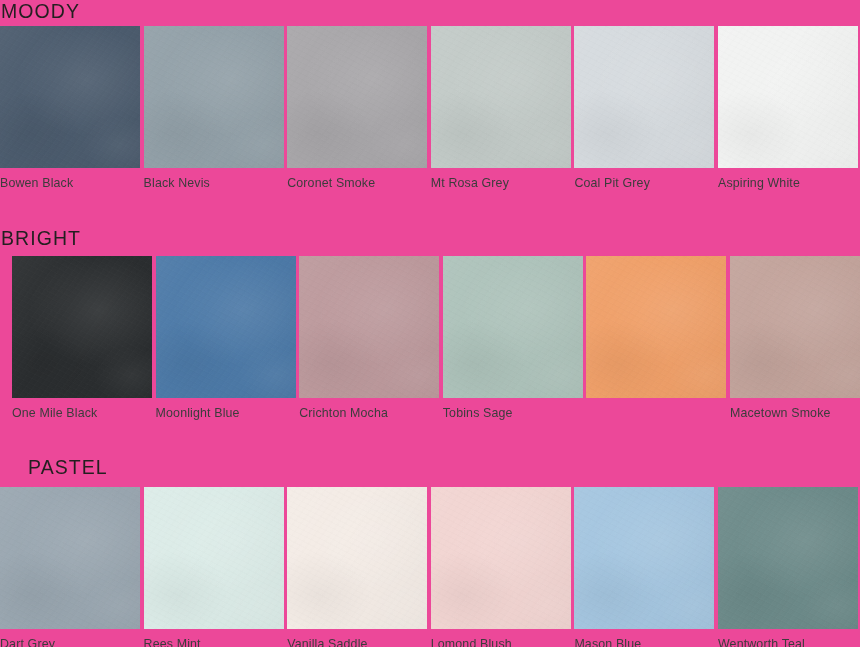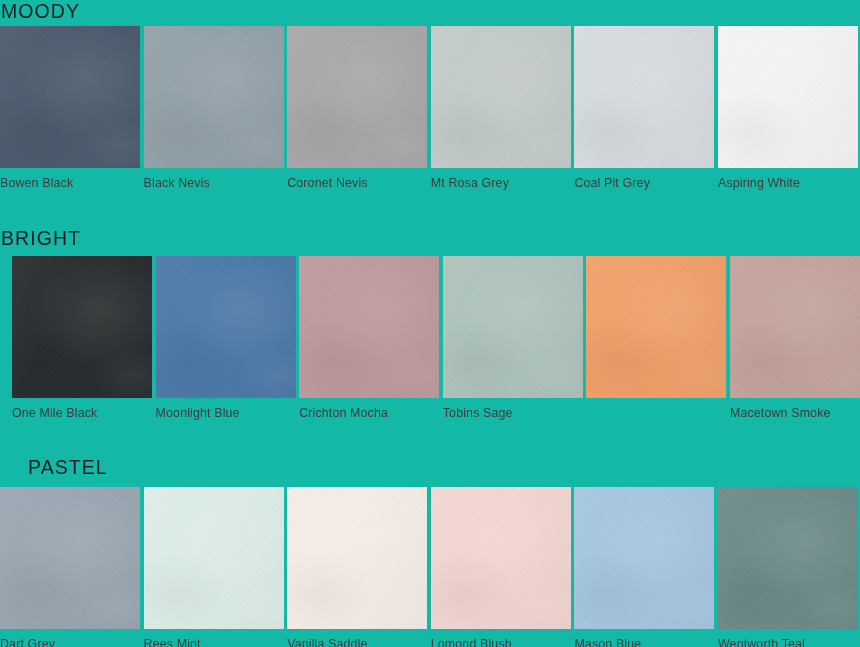--- a/index.html
+++ b/index.html
@@ -13,21 +13,21 @@
     height: 647px;
     overflow: hidden;
     font-family: "Liberation Sans", "DejaVu Sans", sans-serif;
     -webkit-font-smoothing: antialiased;
   }
 
   .palette-page {
     width: 860px;
     height: 647px;
     position: relative;
-    background: #14b8a6;
+    background: #ec4899;
     box-sizing: border-box;
   }
 
   .palette-section {
     width: 860px;
     box-sizing: border-box;
   }
 
   .section-heading {
     font-size: 19.5px;
@@ -112,21 +112,21 @@
       <div class="swatch-cell">
         <div class="swatch-chip" style="background-color:#4c5c6e;"></div>
         <div class="swatch-label">Bowen Black</div>
       </div>
       <div class="swatch-cell">
         <div class="swatch-chip" style="background-color:#93a1a9;"></div>
         <div class="swatch-label">Black Nevis</div>
       </div>
       <div class="swatch-cell">
         <div class="swatch-chip" style="background-color:#a9a7aa;"></div>
-        <div class="swatch-label">Coronet Nevis</div>
+        <div class="swatch-label">Coronet Smoke</div>
       </div>
       <div class="swatch-cell">
         <div class="swatch-chip" style="background-color:#c3cbc8;"></div>
         <div class="swatch-label">Mt Rosa Grey</div>
       </div>
       <div class="swatch-cell">
         <div class="swatch-chip" style="background-color:#d6dbdf;"></div>
         <div class="swatch-label">Coal Pit Grey</div>
       </div>
       <div class="swatch-cell">

